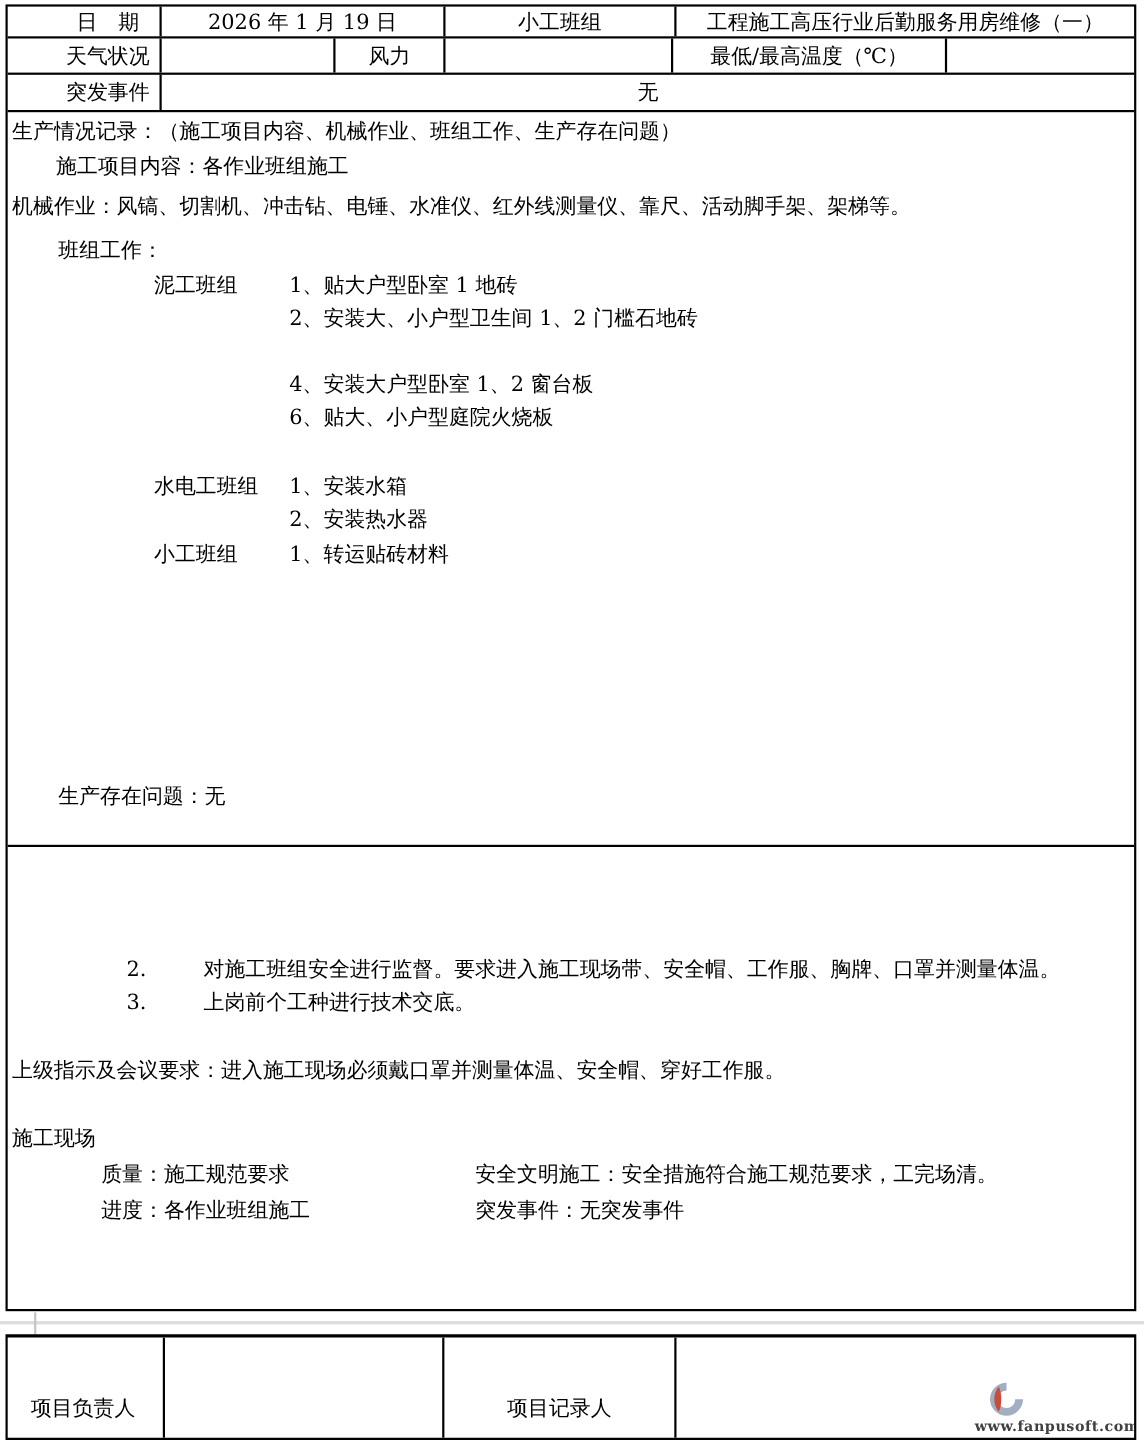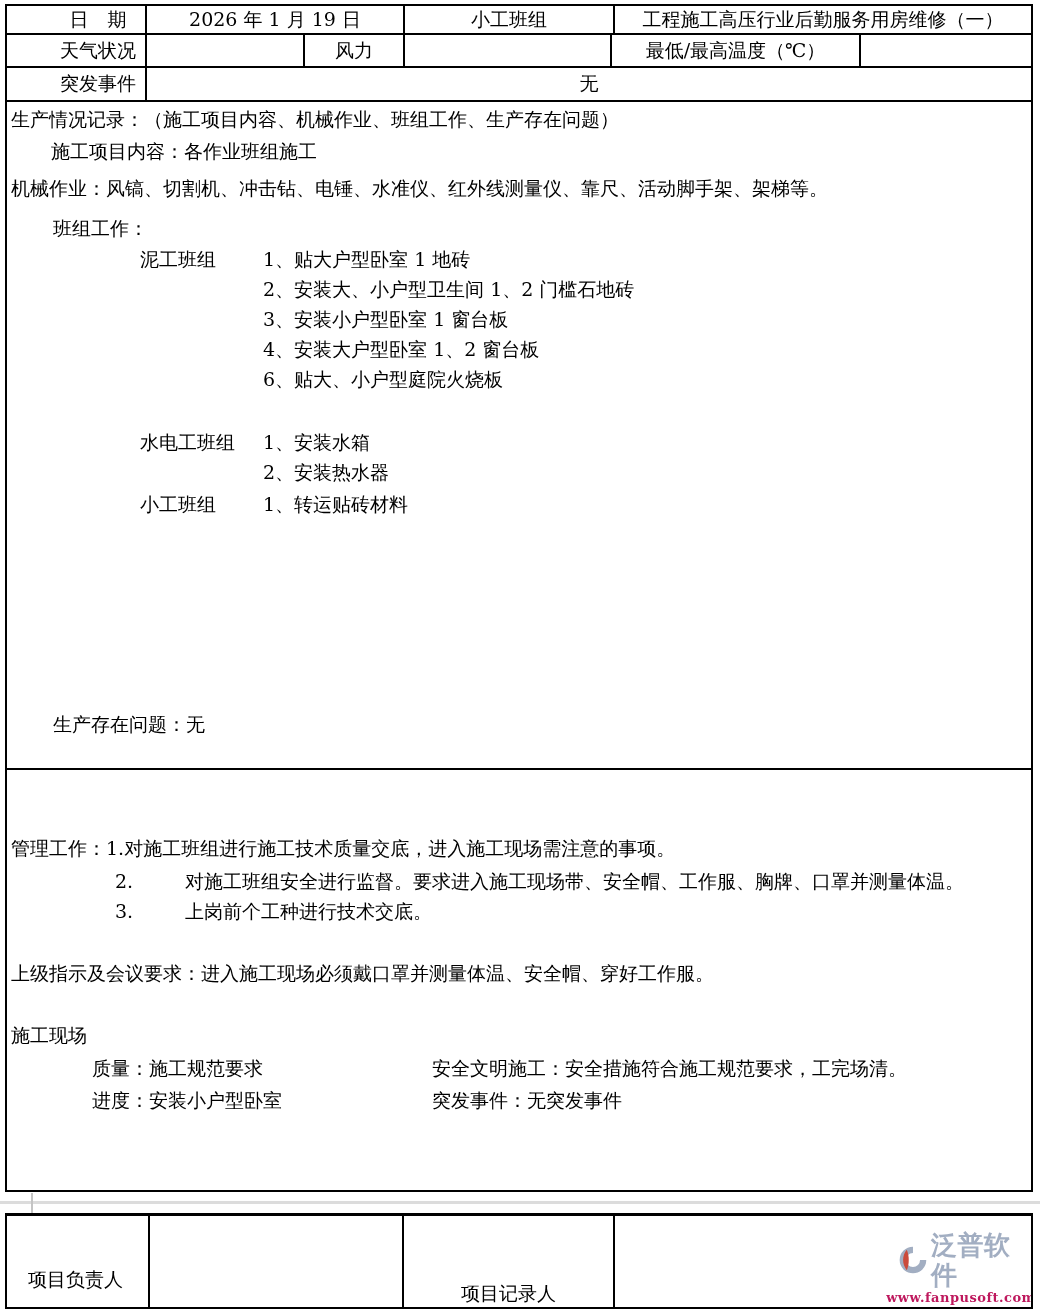--- a/index.html
+++ b/index.html
@@ -30,28 +30,28 @@
   .pb-v { position:absolute; left:31px; top:1193px; width:2px; height:20px; background:#c4c4c4; }
   
   .foot-table {
     position:absolute; left:5px; top:1213px; width:1028px; height:96px;
     border:2px solid #000; border-top-width:3px; display:flex;
   }
   .fcell { display:flex; align-items:flex-end; overflow:hidden; }
   .fcell.rb { border-right:2px solid #000; }
   .f1 { width:143px; padding:0 0 14px 21px; }
   .f2 { width:254px; }
-  .f3 { width:211px; justify-content:center; padding-bottom:0; }
+  .f3 { width:211px; justify-content:center; padding-bottom:14px; }
   .f4 { flex:1; justify-content:flex-end; align-items:flex-end; padding:0 6px 2px 0; }
   
   .logo { display:flex; flex-direction:column; align-items:flex-start; width:128px; }
   .logo-top { display:flex; align-items:center; }
   .logo-icon { width:36px; height:36px; margin-right:2px; }
   .logo-name { font-size:26px; font-weight:bold; color:#a2aec2; letter-spacing:0.5px; line-height:30px; }
-  .logo-url { font-size:13px; font-weight:bold; color:#be185d; line-height:15px; letter-spacing:0.5px; align-self:center; }
+  .logo-url { font-size:13px; font-weight:bold; color:#404040; line-height:15px; letter-spacing:0.5px; align-self:center; }
 </style>
 </head>
 <body>
 
 <div class="page">
 
   <div class="main-table">
 
     <div class="trow r1">
       <div class="cell rb w140">日　期</div>
@@ -76,66 +76,63 @@
 
     <div class="trow sec1">
       <div class="line" style="left:4px; top:2px;">生产情况记录：（施工项目内容、机械作业、班组工作、生产存在问题）</div>
       <div class="line" style="left:44px; top:34px;">施工项目内容：各作业班组施工</div>
       <div class="line" style="left:4px; top:71px;">机械作业：风镐、切割机、冲击钻、电锤、水准仪、红外线测量仪、靠尺、活动脚手架、架梯等。</div>
       <div class="line" style="left:46px; top:111px;">班组工作：</div>
 
       <div class="line" style="left:133px; top:142px;">泥工班组</div>
       <div class="line" style="left:256px; top:142px;">1、贴大户型卧室 1 地砖</div>
       <div class="line" style="left:256px; top:172px;">2、安装大、小户型卫生间 1、2 门槛石地砖</div>
-      <div class="line" style="left:256px; top:202px;">3、安装小户型卧室 1 窗台板</div>
       <div class="line" style="left:256px; top:232px;">4、安装大户型卧室 1、2 窗台板</div>
       <div class="line" style="left:256px; top:262px;">6、贴大、小户型庭院火烧板</div>
 
       <div class="line" style="left:133px; top:325px;">水电工班组</div>
       <div class="line" style="left:256px; top:325px;">1、安装水箱</div>
       <div class="line" style="left:256px; top:355px;">2、安装热水器</div>
 
       <div class="line" style="left:133px; top:387px;">小工班组</div>
       <div class="line" style="left:256px; top:387px;">1、转运贴砖材料</div>
 
       <div class="line" style="left:46px; top:607px;">生产存在问题：无</div>
     </div>
 
     <div class="trow sec2" style="border-bottom:none;">
 
-      <div class="line" style="left:4px; top:63px;"><span>管理工作：</span><span>1.</span><span>对施工班组进行施工技术质量交底，进入施工现场需注意的事项。</span></div>
 
       <div class="line" style="left:108px; top:96px;"><span class="num" style="width:70px;">2.</span><span>对施工班组安全进行监督。要求进入施工现场带、安全帽、工作服、胸牌、口罩并测量体温。</span></div>
 
       <div class="line" style="left:108px; top:126px;"><span class="num" style="width:70px;">3.</span><span>上岗前个工种进行技术交底。</span></div>
 
       <div class="line" style="left:4px; top:188px;">上级指示及会议要求：进入施工现场必须戴口罩并测量体温、安全帽、穿好工作服。</div>
       <div class="line" style="left:4px; top:250px;">施工现场</div>
 
       <div class="line" style="left:85px; top:283px;">质量：施工规范要求</div>
       <div class="line" style="left:425px; top:283px;">安全文明施工：安全措施符合施工规范要求，工完场清。</div>
-      <div class="line" style="left:85px; top:315px;">进度：安装小户型卧室</div>
+      <div class="line" style="left:85px; top:315px;">进度：各作业班组施工</div>
       <div class="line" style="left:425px; top:315px;">突发事件：无突发事件</div>
     </div>
   </div>
 
   <div class="pb-h"></div>
   <div class="pb-v"></div>
 
   <div class="foot-table">
     <div class="fcell rb f1">项目负责人</div>
     <div class="fcell rb f2"></div>
     <div class="fcell rb f3">项目记录人</div>
     <div class="fcell f4">
       <div class="logo">
         <div class="logo-top">
           <svg class="logo-icon" viewBox="0 0 36 36">
             <path d="M18 3 A15 15 0 1 0 33 18 L26 18 A8 8 0 1 1 18 10 Z" fill="#a2aec2"></path>
             <path d="M11 6.5 C5.5 13 5.5 23 11 29.5 C14 23.5 14 12.5 11 6.5 Z" fill="#cb4b3c"></path>
           </svg>
-          <span class="logo-name">泛普软件</span>
         </div>
         <span class="logo-url">www.fanpusoft.com</span>
       </div>
     </div>
   </div>
 
 </div>
 
 </body></html>

